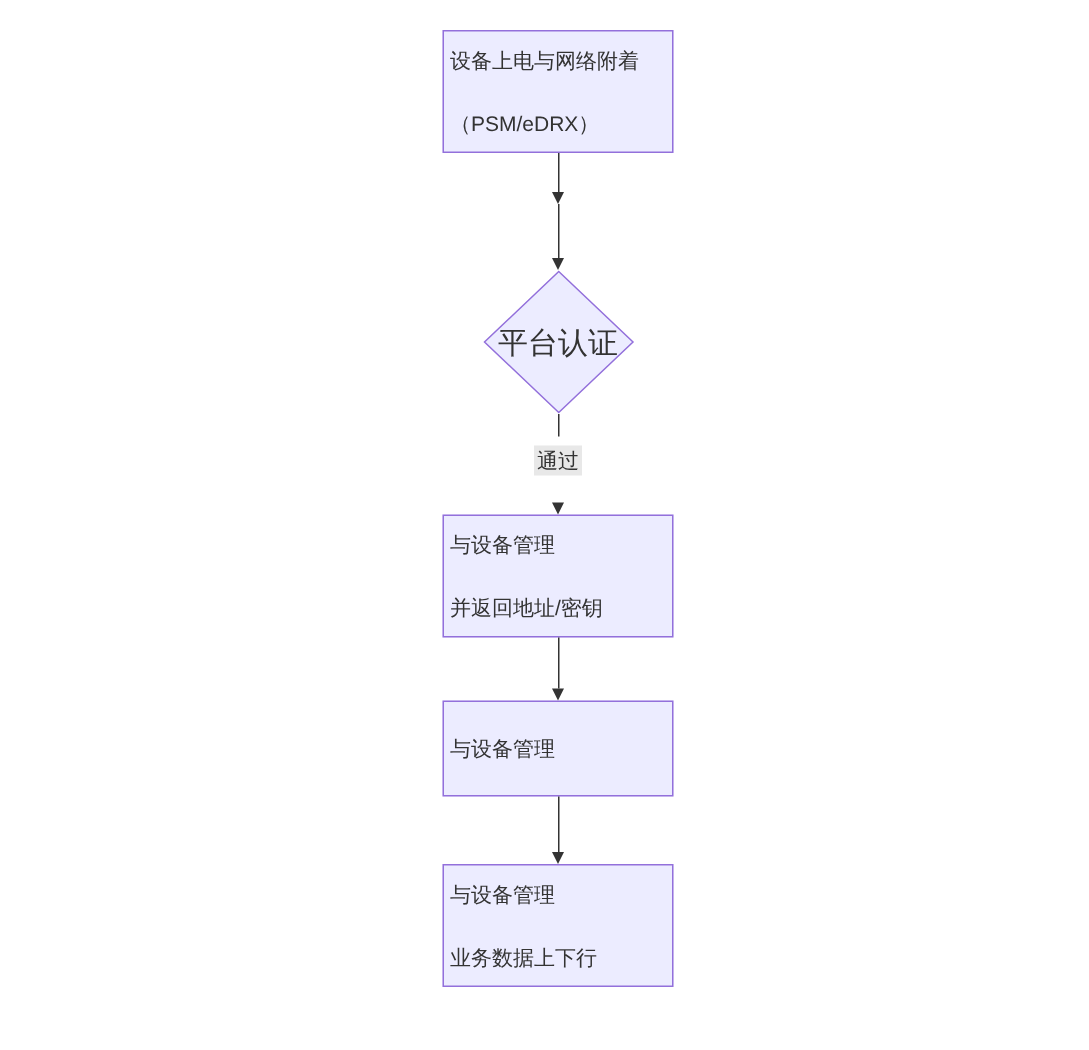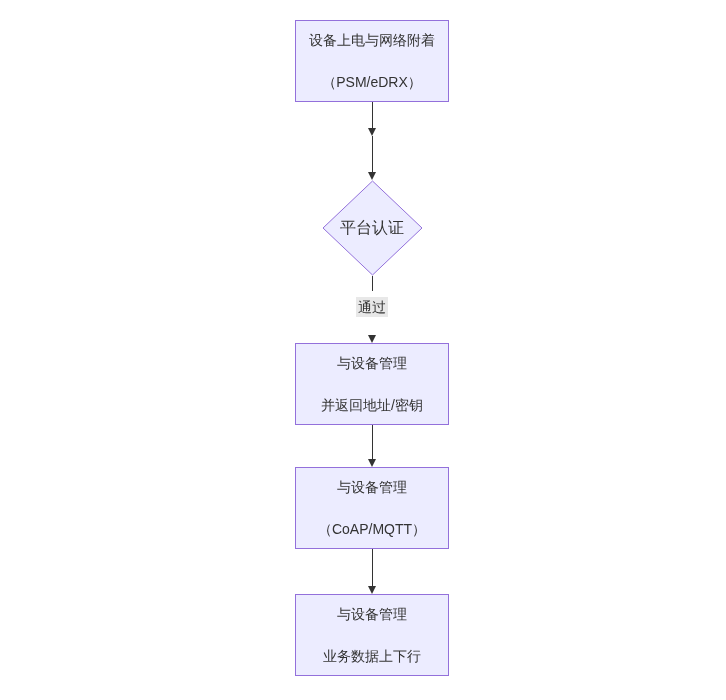--- a/index.html
+++ b/index.html
@@ -26,21 +26,21 @@
   }
   .node {
     box-sizing: border-box;
     width: 154px;
     min-height: 64px;
     background: var(--node-fill, #ECECFF);
     border: 1px solid var(--node-border, #9370DB);
     color: var(--text, #333333);
     font-size: 14px;
     line-height: 22px;
-    text-align: center;
+    text-align: left;
     display: flex;
     flex-direction: column;
     justify-content: center;
     padding: 8px 4px;
     gap: 20px;
   }
   .node span { display: block; white-space: nowrap; }
   .edge {
     position: relative;
     width: 12px;
@@ -89,21 +89,21 @@
   .diamond-wrap svg { position: absolute; top: 0; left: 0; }
   .diamond-wrap polygon {
     fill: var(--node-fill, #ECECFF);
     stroke: var(--node-border, #9370DB);
     stroke-width: 1;
   }
   .diamond-label {
     position: relative;
     z-index: 1;
     color: var(--text, #333333);
-    font-size: 16px;
+    font-size: 20px;
     white-space: nowrap;
   }
 </style>
 </head>
 <body>
 
 <div class="canvas">
   <div class="column">
 
     <div class="node">
@@ -140,21 +140,20 @@
       <span>并返回地址/密钥</span>
     </div>
 
     <div class="edge e4">
       <div class="line"></div>
       <div class="head"></div>
     </div>
 
     <div class="node">
       <span>与设备管理</span>
-      <span>（CoAP/MQTT）</span>
     </div>
 
     <div class="edge e5">
       <div class="line"></div>
       <div class="head"></div>
     </div>
 
     <div class="node">
       <span>与设备管理</span>
       <span>业务数据上下行</span>

